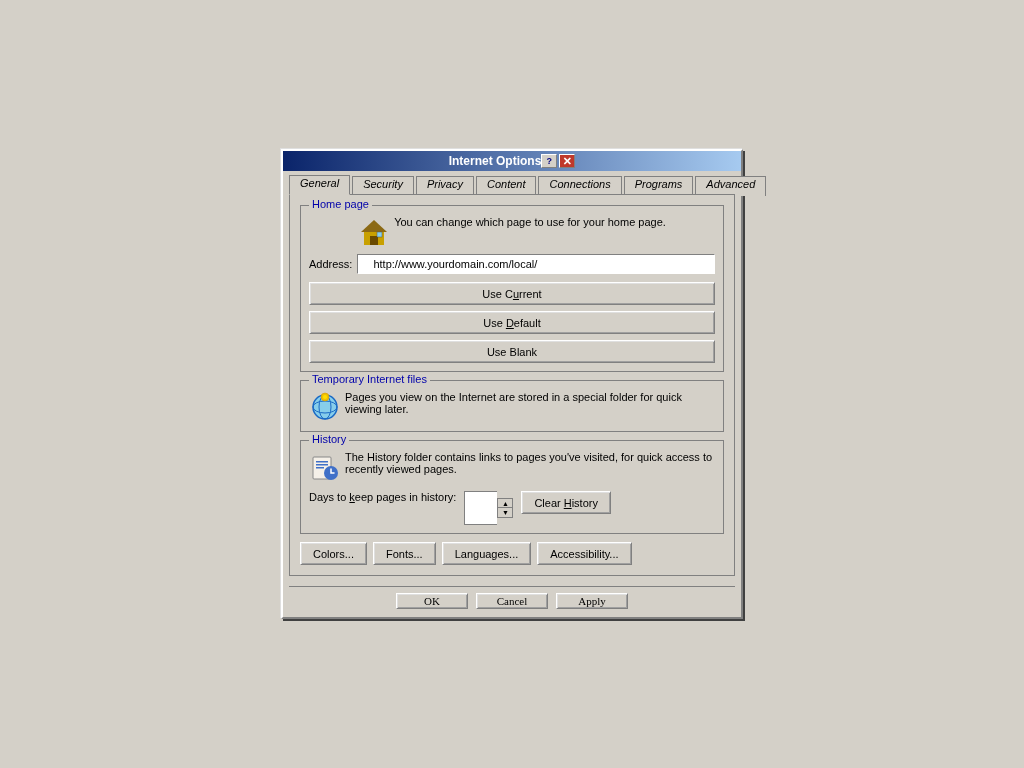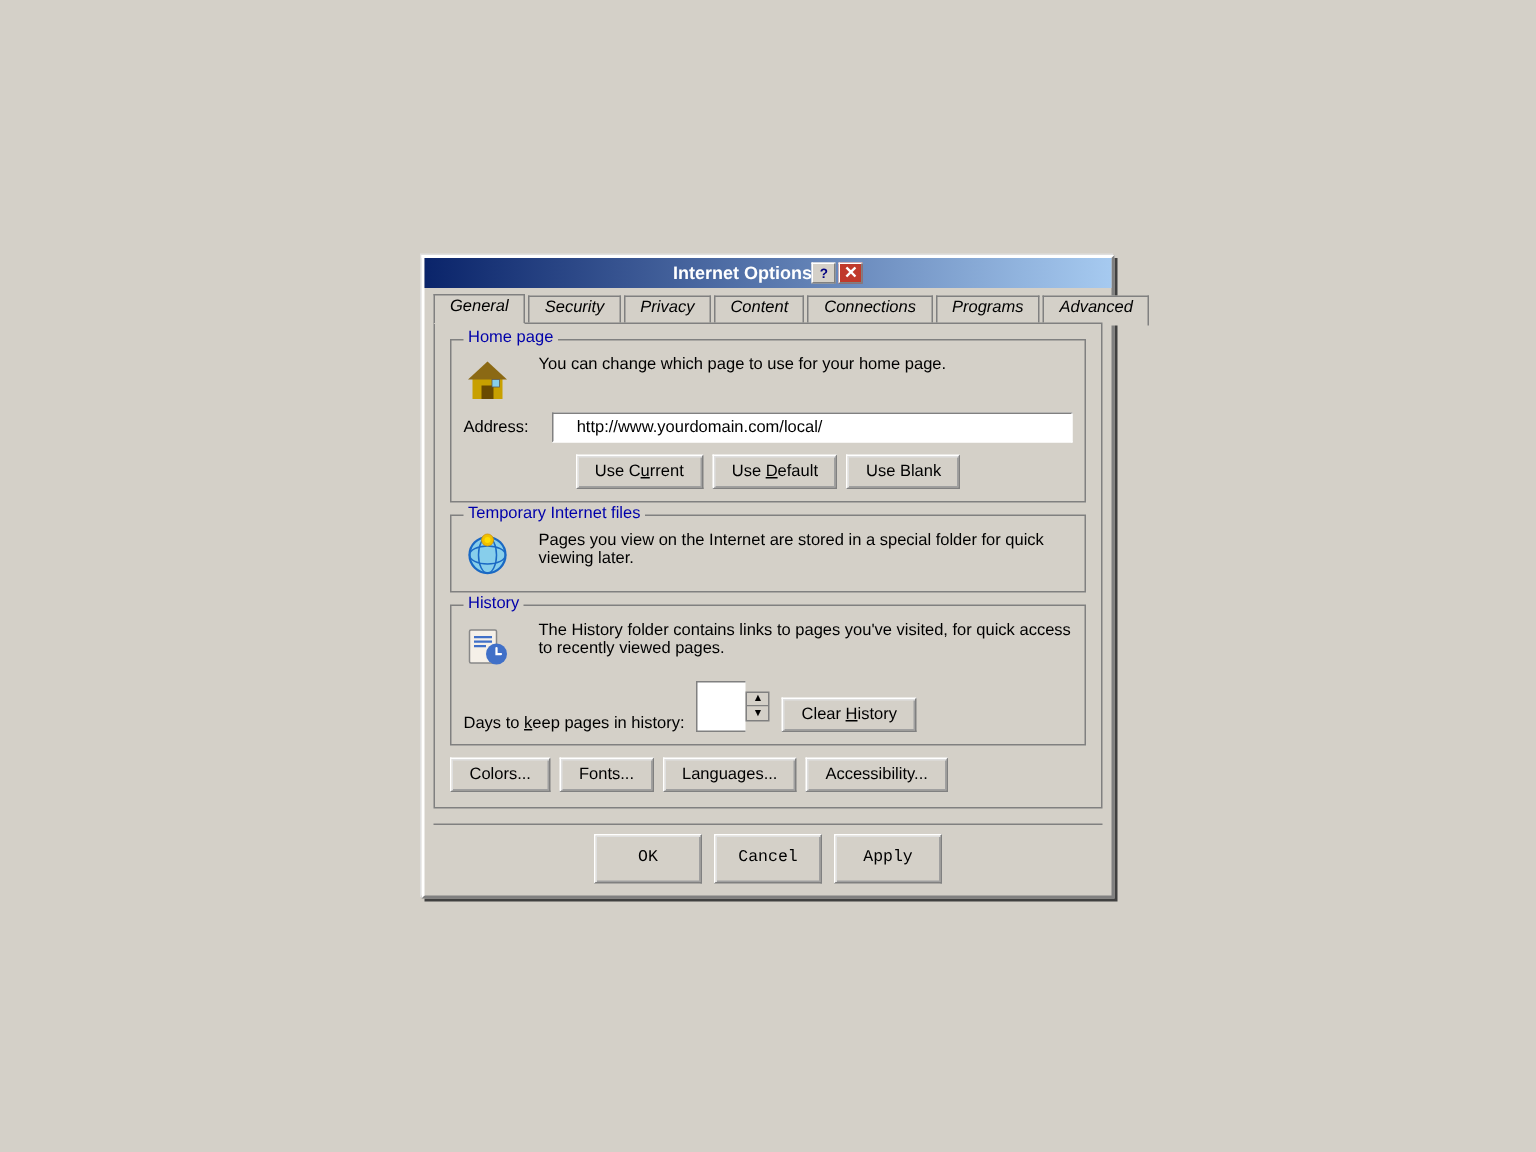--- a/index.html
+++ b/index.html
@@ -133,44 +133,46 @@
       background: #d4d0c8;
       padding: 0 3px;
       color: #0000aa;
       font-size: 11px;
     }
 
     .group-content {
       margin-top: 6px;
       display: flex;
       align-items: flex-start;
-      gap: 18px;
+      gap: 4px;
+      justify-content: center;
     }
 
     .group-icon {
       width: 32px;
       height: 32px;
       flex-shrink: 0;
       display: flex;
       align-items: center;
       justify-content: center;
     }
 
     .group-buttons {
       display: flex;
       justify-content: center;
       gap: 6px;
       margin-top: 8px;
+      flex-direction: column;
     }
 
     
     .address-row {
       display: flex;
       align-items: center;
-      gap: 16px;
+      gap: 5px;
       margin-top: 6px;
     }
 
     .address-label {
       font-size: 11px;
       white-space: nowrap;
     }
 
     .address-input {
       flex: 1;
@@ -193,21 +195,21 @@
       cursor: pointer;
       font-size: 11px;
       font-family: 'Tahoma', sans-serif;
       white-space: nowrap;
       box-shadow: inset 1px 1px 0 #dfdfdf, inset -1px -1px 0 #a0a0a0;
     }
 
     
     .history-row {
       display: flex;
-      align-items: flex-end;
+      align-items: flex-start;
       gap: 8px;
       margin-top: 8px;
       justify-content: flex-start;
     }
 
     .history-label {
       font-size: 11px;
     }
 
     .spinner-wrapper {
@@ -265,27 +267,27 @@
       display: flex;
       justify-content: center;
       gap: 8px;
       margin-top: 10px;
       padding-top: 6px;
       border-top: 1px solid #808080;
     }
 
     .dialog-btn {
       width: 72px;
-      height: 33px;
+      height: 16px;
       border: 1px solid;
       border-color: #ffffff #808080 #808080 #ffffff;
       background: #d4d0c8;
       cursor: pointer;
       font-size: 11px;
-      font-family: Liberation Mono, monospace;
+      font-family: Liberation Serif, serif;
       box-shadow: inset 1px 1px 0 #dfdfdf, inset -1px -1px 0 #a0a0a0;
     }
   </style>
 </head>
 <body>
 
 <div class="window">
 
   <div class="title-bar">
     <div class="title-bar-text">

